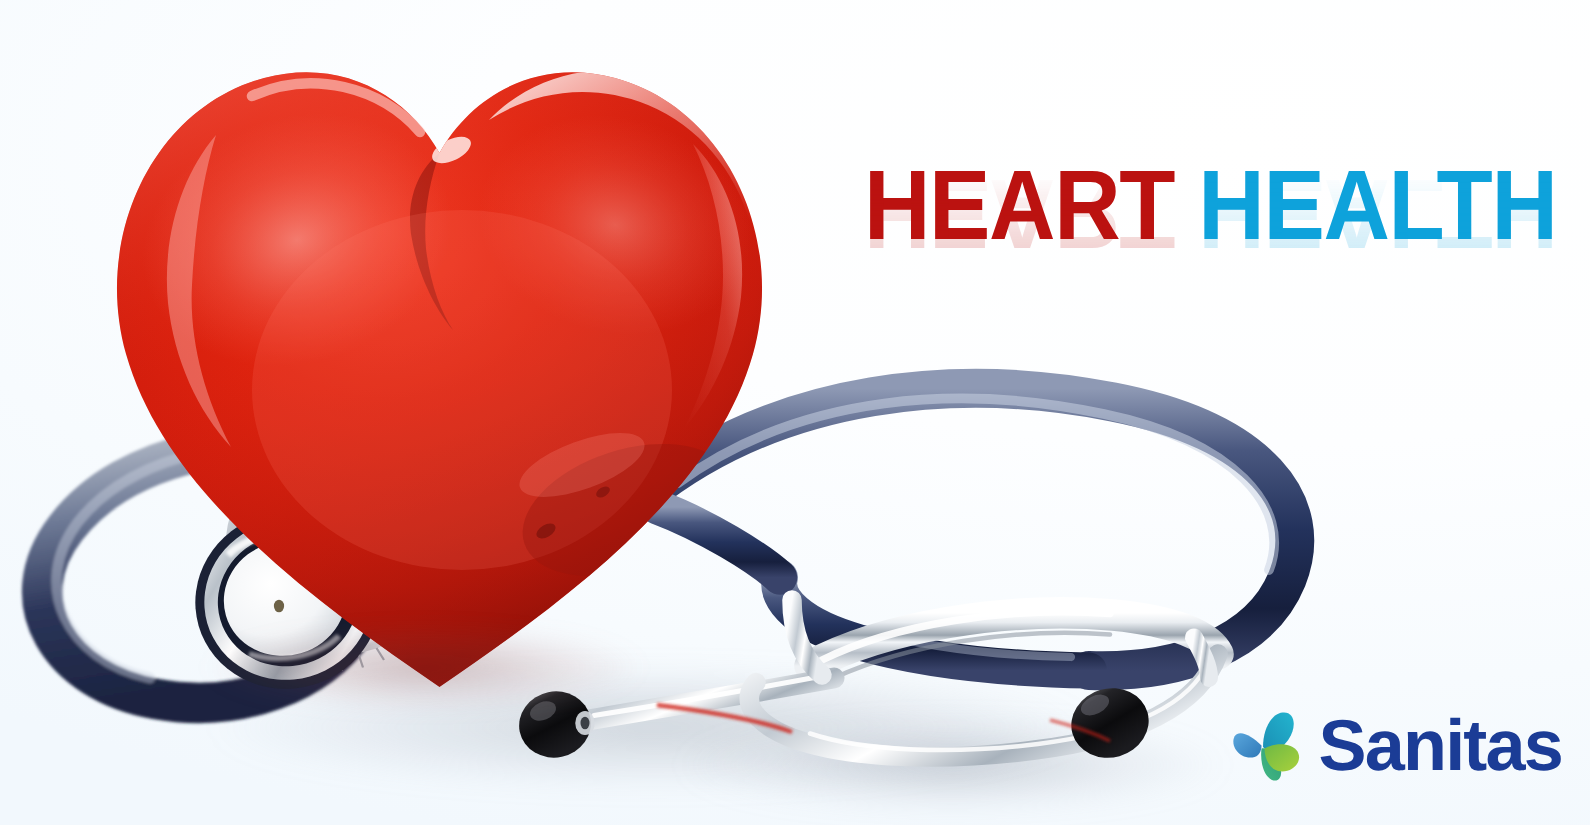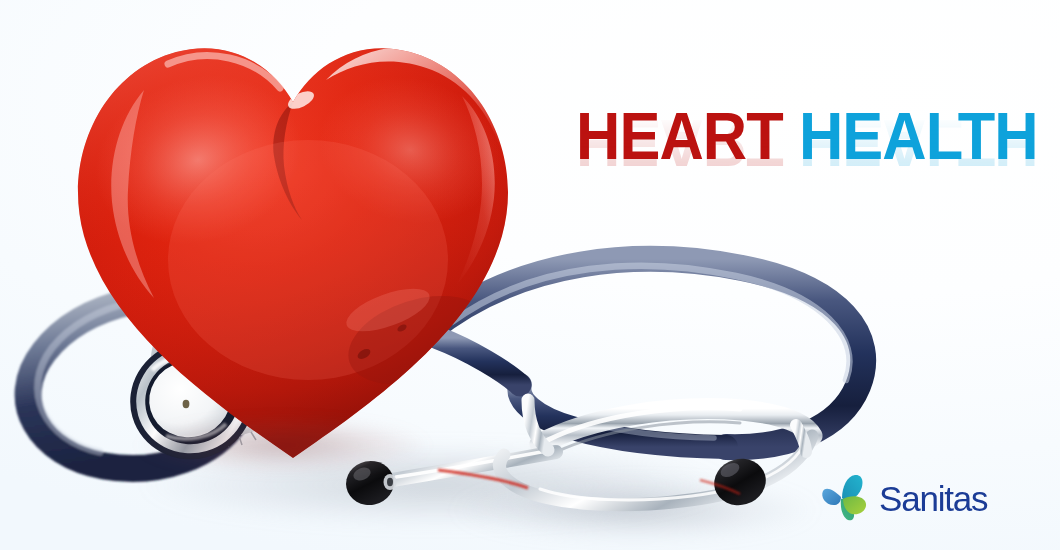--- a/index.html
+++ b/index.html
@@ -59,21 +59,21 @@
     pointer-events:none;
   }
   .title-reflect .w1{color:#bb1210;}
   .title-reflect .w2{color:#0ea2db;}
 
   
   .logo{position:absolute;left:818px;top:470px;display:flex;align-items:center;gap:9px;}
   .logo-mark{width:52px;height:56px;flex:0 0 auto;}
   .logo-word{
     font-family:"Liberation Sans", sans-serif;
-    font-weight:400;font-size:35px;letter-spacing:-1.2px;
+    font-weight:700;font-size:48px;letter-spacing:-1.2px;
     color:#1b3c96;line-height:1;
   }
 </style>
 </head>
 <body>
 
 <div id="banner">
 
   <div class="ground-shadow"></div>
   <div class="ground-shadow s2"></div>

